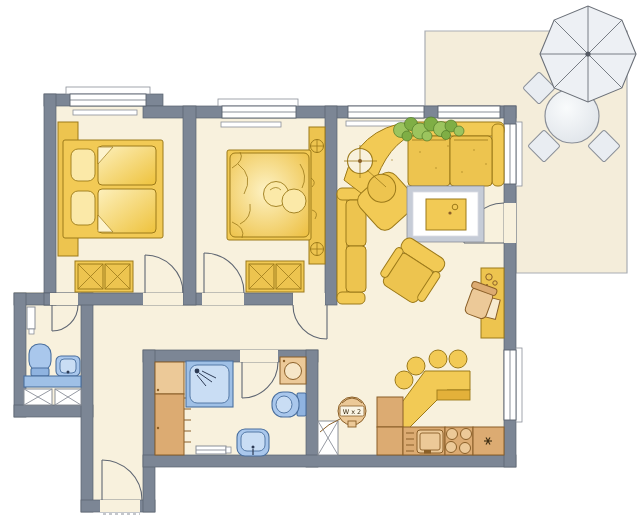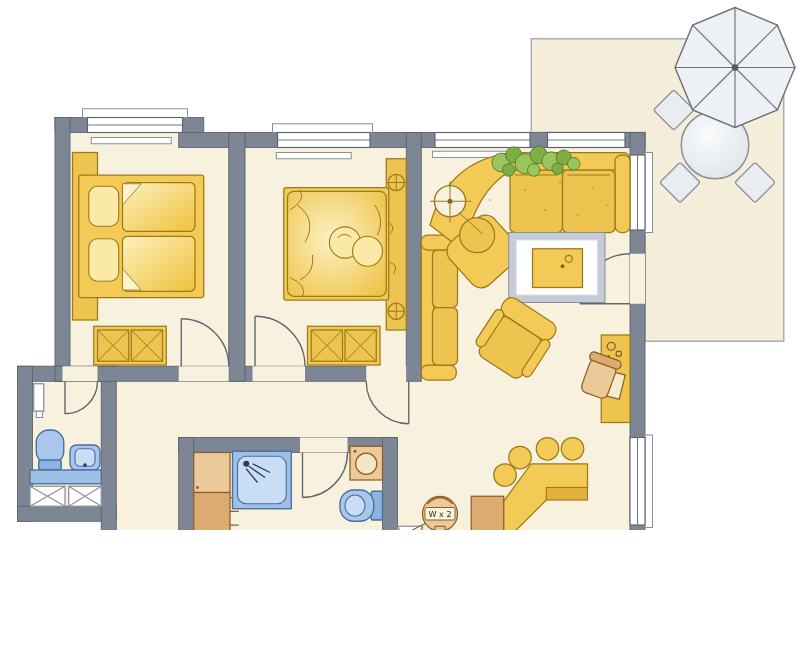--- a/index.html
+++ b/index.html
@@ -1,16 +1,16 @@
 <!DOCTYPE html>
 <html style="--wall: #7c8695; --wallEdge: #5a626e; --floor: #f8f1dd; --gold: #f2ca55; --goldMid: #edc44f; --goldPale: #fbe9a8; --goldDeep: #e3b13a; --goldDark: #9c7a1a; --tan: #dcab72; --tanLight: #ecc998; --tanDark: #8a5f28; --blue: #8fb3e0; --blueMid: #a9c7ec; --blueLight: #c9ddf4; --blueDark: #4a6f9e; --counterBlue: #9fc0e6; --grayEdge: #8a8f98; --doorLine: #5f6672; --terrace: #f4edda; --terraceLine: #a9adb3; --parasol: #edf0f4; --parasolLine: #6b7078; --chairGray: #e9edf2; --green: #9cc45e; --green2: #7fae45; --greenDark: #4f7a28; --rugBorder: #c6ccd7; --rugInner: #ffffff;"><head>
 <meta charset="utf-8">
 <style>
   html,body{margin:0;padding:0;background:#ffffff;}
-  .stage{width:640px;height:424px;position:relative;background:#fff;font-family:"DejaVu Sans",sans-serif;}
+  .stage{width:640px;height:520px;position:relative;background:#fff;font-family:"DejaVu Sans",sans-serif;}
   svg{display:block;}
   .floor{fill:var(--floor);stroke:none;}
   .wall{fill:var(--wall);stroke:var(--wallEdge);stroke-width:.7;}
   .win{fill:#ffffff;stroke:var(--wallEdge);stroke-width:.9;}
   .winline{stroke:var(--wallEdge);stroke-width:.7;}
   .sill{fill:#ffffff;stroke:var(--grayEdge);stroke-width:.8;}
   .opening{fill:var(--floor);stroke:none;}
   .door{fill:none;stroke:var(--doorLine);stroke-width:1.1;}
   .dash{fill:none;stroke:var(--grayEdge);stroke-width:1;stroke-dasharray:3,3;}
   .gold{fill:var(--gold);stroke:var(--goldDark);stroke-width:1;}

